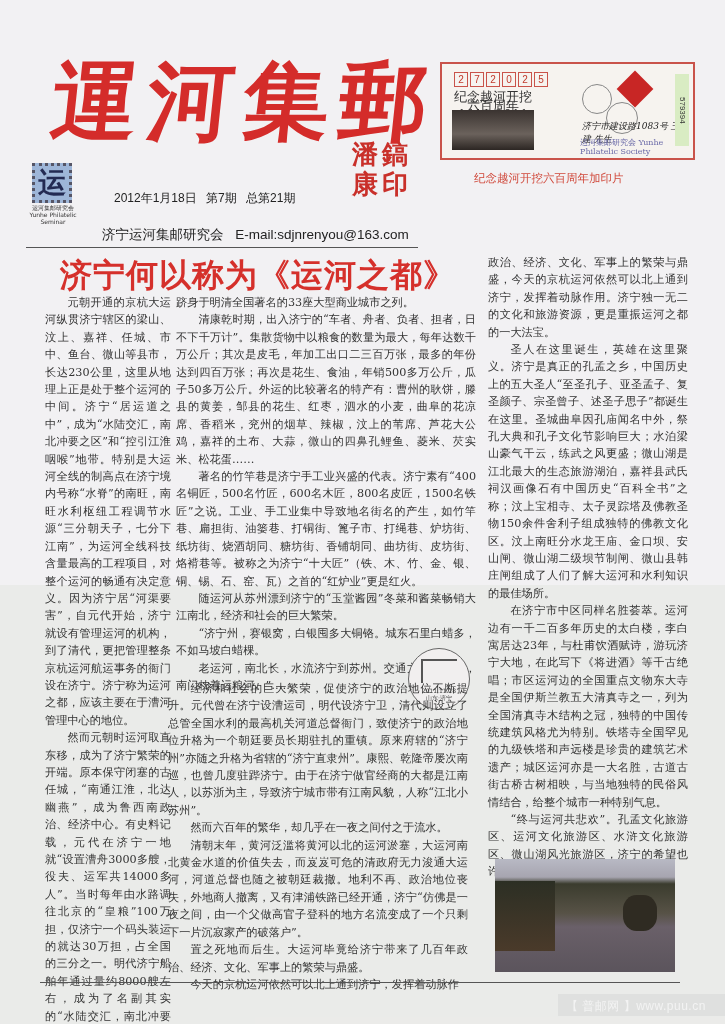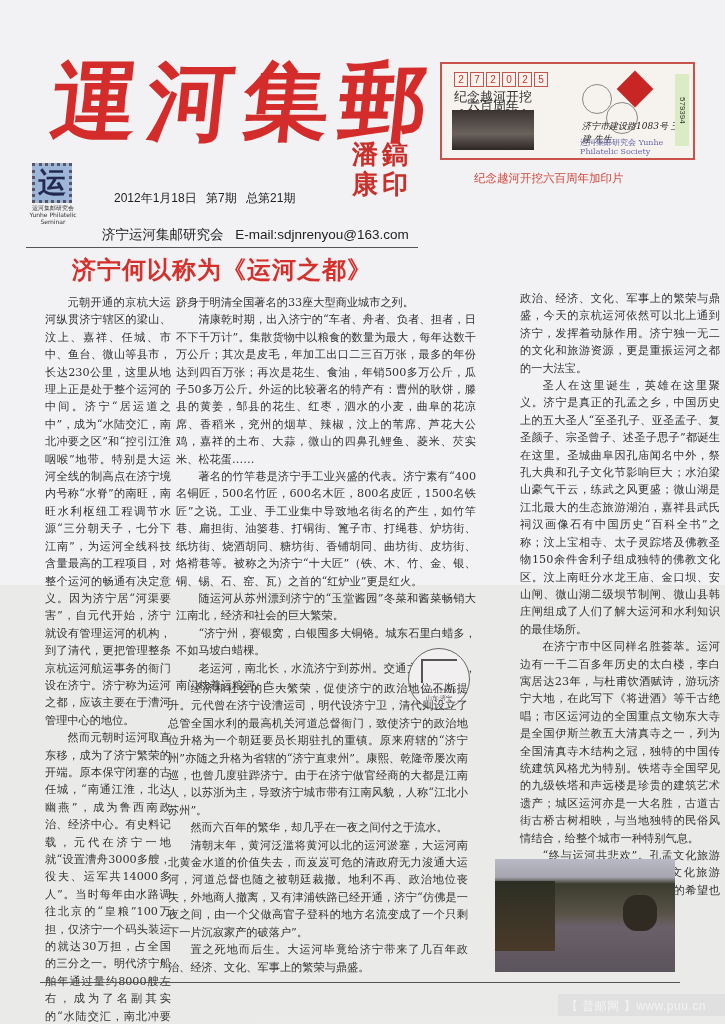--- a/index.html
+++ b/index.html
@@ -51,32 +51,32 @@
   .pc-img { position:absolute; left:10px; top:46px; width:82px; height:40px; background:linear-gradient(#3a3330,#6b625c 60%,#2c2623); }
   .pc-stamp { position:absolute; left:180px; top:12px; width:26px; height:26px; background:#c82625; transform:rotate(45deg); }
   .pc-cancel { position:absolute; left:140px; top:20px; width:28px; height:28px; border:1px solid #888; border-radius:50%; }
   .pc-cancel2 { position:absolute; left:164px; top:38px; width:30px; height:30px; border:1px solid #888; border-radius:50%; }
   .pc-addr { position:absolute; left:140px; top:56px; font-size:9px; color:#222; font-style:italic; }
   .pc-org { position:absolute; left:138px; top:74px; font-size:8px; color:#6a6aa8; line-height:9px; }
   .pc-serial { position:absolute; right:4px; top:10px; width:14px; height:72px; background:#d9ecc3; font-size:8px; writing-mode:vertical-rl; color:#333; display:flex; align-items:center; justify-content:center; font-family:"Liberation Sans", sans-serif; }
   .pc-caption { position:absolute; left:474px; top:171px; font-family:Liberation Serif, serif; font-size:11.5px; color:#d0483a; }
 
   .headline {
-    position:absolute; left:72px; top:254px;
+    position:absolute; left:60px; top:254px;
     font-family:"DejaVu Sans", sans-serif; font-weight:bold;
-    font-size:24px; color:#d5302b; letter-spacing:1px;
+    font-size:32px; color:#d5302b; letter-spacing:1px;
   }
 
   .col { position:absolute; font-size:11.2px; line-height:17.4px; text-align:justify; color:#333; }
   .col p { margin:0; text-indent:2em; }
   .col p.noindent { text-indent:0; }
   .col1 { left:45px; top:294px; width:126px; }
   .col2 { left:176px; top:294px; width:300px; }
   .col2b { left:168px; top:680px; width:300px; }
-  .col3 { left:520px; top:254px; width:200px;margin-top:36px; }
+  .col3 { left:488px; top:254px; width:200px; }
 
   .gutter-shade { position:absolute; left:0; top:585px; width:725px; height:440px; background:rgba(222,224,214,0.35); pointer-events:none; }
 
   .pm-stamp {
     position:absolute; left:408px; top:648px; width:62px; height:62px;
     border:1px solid #666; border-radius:50%; background:#f1efef;
     display:flex; flex-direction:column; align-items:center; justify-content:flex-end;
     font-size:6px; color:#444; font-family:"DejaVu Sans", sans-serif; padding-bottom:6px; box-sizing:border-box;
   }
   .pm-stamp .bridge { width:34px; height:22px; border-top:2px solid #555; border-left:2px solid #555; margin-bottom:4px; }
@@ -169,20 +169,21 @@
     <div class="bridge"></div>
     <div>2011.11.18</div>
     <div>山东·济宁</div>
   </div>
 
   <div class="col col2b">
     <p>经济和社会的巨大繁荣，促使济宁的政治地位不断提升。元代曾在济宁设漕运司，明代设济宁卫，清代则设立了总管全国水利的最高机关河道总督衙门，致使济宁的政治地位升格为一个朝廷要员长期驻扎的重镇。原来府辖的“济宁州”亦随之升格为省辖的“济宁直隶州”。康熙、乾隆帝屡次南巡，也曾几度驻跸济宁。由于在济宁做官经商的大都是江南人，以苏浙为主，导致济宁城市带有江南风貌，人称“江北小苏州”。</p>
     <p>然而六百年的繁华，却几乎在一夜之间付之于流水。</p>
     <p>清朝末年，黄河泛滥将黄河以北的运河淤塞，大运河南北黄金水道的价值失去，而岌岌可危的清政府无力浚通大运河，河道总督也随之被朝廷裁撤。地利不再、政治地位丧失，外地商人撤离，又有津浦铁路已经开通，济宁“仿佛是一夜之间，由一个父做高官子登科的地方名流变成了一个只剩下一片沉寂家产的破落户”。</p>
     <p>置之死地而后生。大运河毕竟给济宁带来了几百年政治、经济、文化、军事上的繁荣与鼎盛。</p>
+    <p>今天的京杭运河依然可以北上通到济宁，发挥着动脉作</p>
   </div>
 
   <div class="col col3">
     <p class="noindent">政治、经济、文化、军事上的繁荣与鼎盛，今天的京杭运河依然可以北上通到济宁，发挥着动脉作用。济宁独一无二的文化和旅游资源，更是重振运河之都的一大法宝。</p>
     <p>圣人在这里诞生，英雄在这里聚义。济宁是真正的孔孟之乡，中国历史上的五大圣人“至圣孔子、亚圣孟子、复圣颜子、宗圣曾子、述圣子思子”都诞生在这里。圣城曲阜因孔庙闻名中外，祭孔大典和孔子文化节影响巨大；水泊梁山豪气干云，练武之风更盛；微山湖是江北最大的生态旅游湖泊，嘉祥县武氏祠汉画像石有中国历史“百科全书”之称；汶上宝相寺、太子灵踪塔及佛教圣物150余件舍利子组成独特的佛教文化区。汶上南旺分水龙王庙、金口坝、安山闸、微山湖二级坝节制闸、微山县韩庄闸组成了人们了解大运河和水利知识的最佳场所。</p>
     <p>在济宁市中区同样名胜荟萃。运河边有一千二百多年历史的太白楼，李白寓居达23年，与杜甫饮酒赋诗，游玩济宁大地，在此写下《将进酒》等千古绝唱；市区运河边的全国重点文物东大寺是全国伊斯兰教五大清真寺之一，列为全国清真寺木结构之冠，独特的中国传统建筑风格尤为特别。铁塔寺全国罕见的九级铁塔和声远楼是珍贵的建筑艺术遗产；城区运河亦是一大名胜，古道古街古桥古树相映，与当地独特的民俗风情结合，给整个城市一种特别气息。</p>
     <p>“终与运河共悲欢”。孔孟文化旅游区、运河文化旅游区、水浒文化旅游区、微山湖风光旅游区，济宁的希望也许就在这里。</p>
   </div>
 
   <div class="photo">

